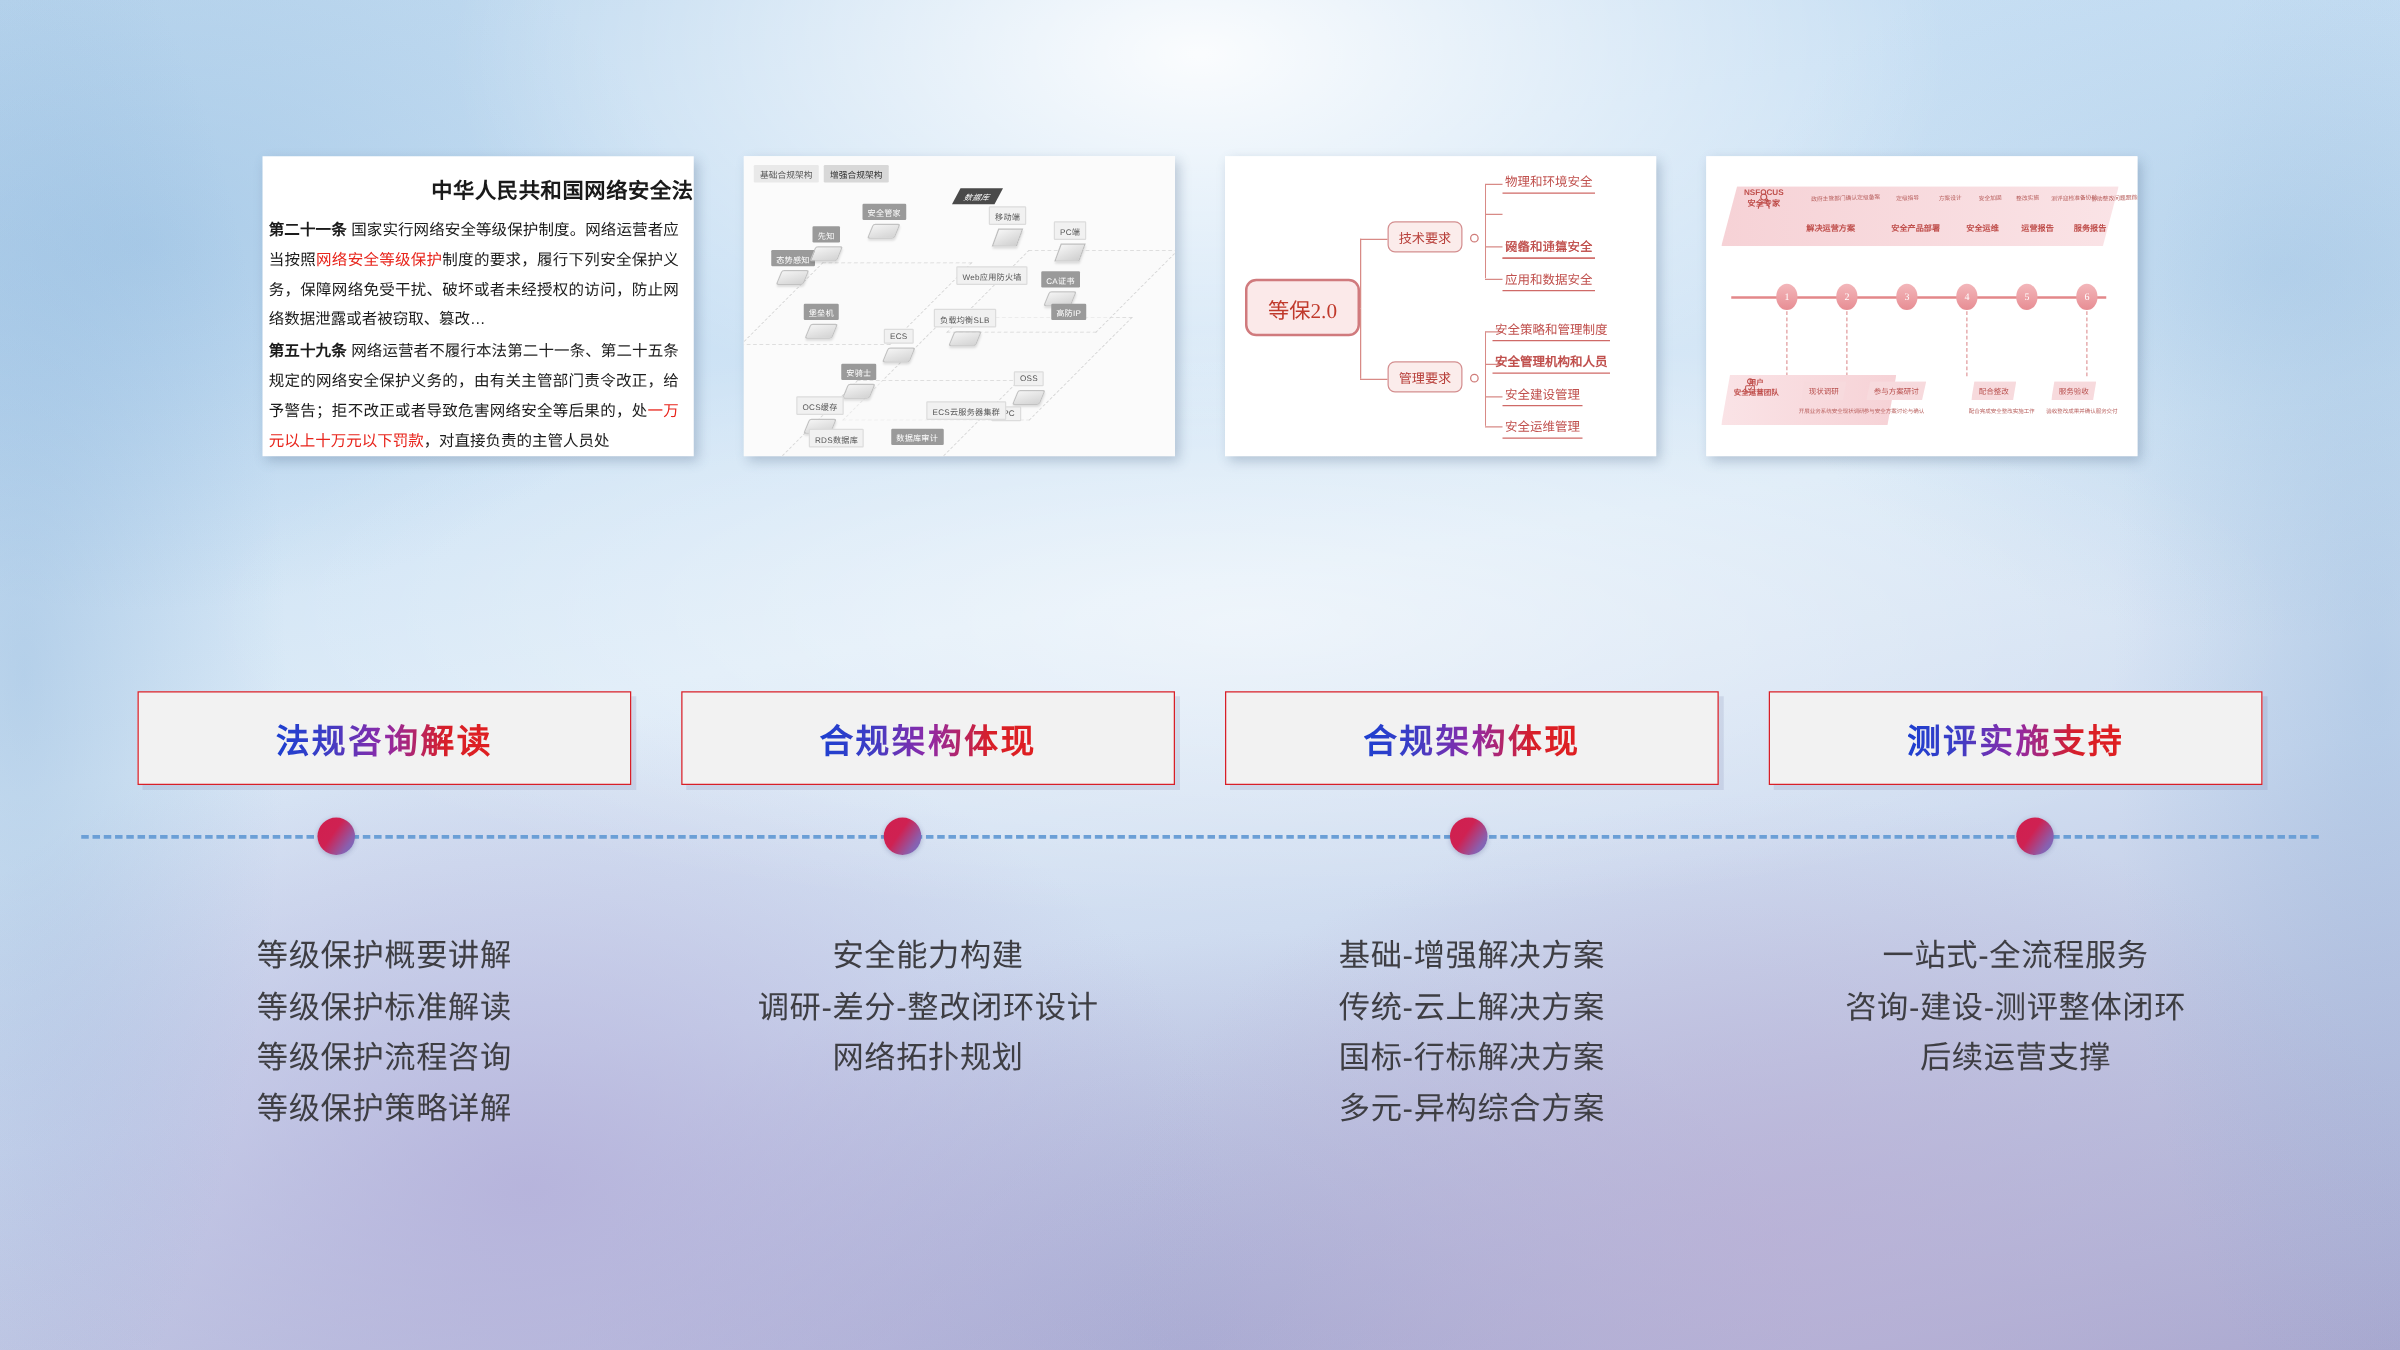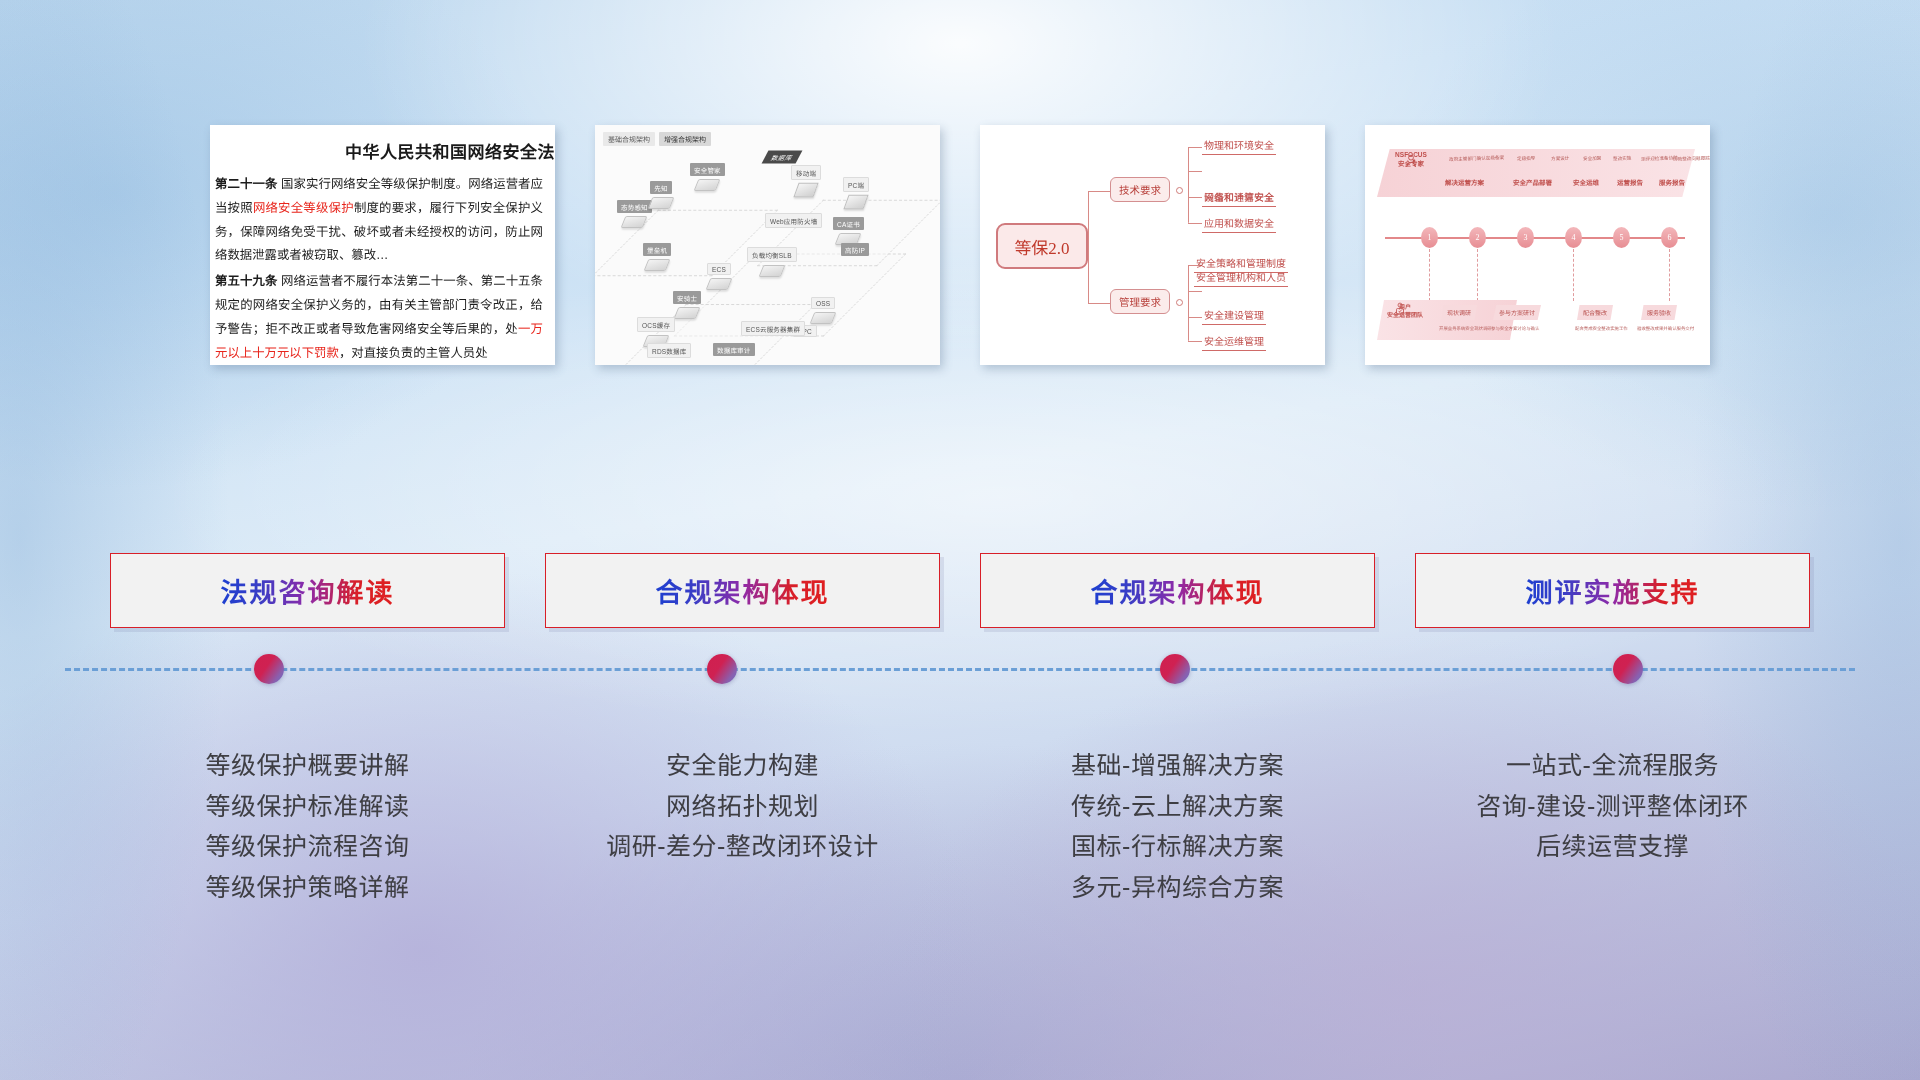--- a/index.html
+++ b/index.html
@@ -337,21 +337,21 @@
         <div class="mm-leaf" style="left:222px; top:64px;">设备和计算安全</div>
         <div class="mm-leaf" style="left:222px; top:90px;">应用和数据安全</div>
 
         <div class="mm-brace" style="left:208px; top:140px; height:76px; border-radius:10px 0 0 10px;"></div>
         <div class="mm-conn" style="left:208px; top:140px; width:14px;"></div>
         <div class="mm-conn" style="left:208px; top:166px; width:14px;"></div>
         <div class="mm-conn" style="left:208px; top:192px; width:14px;"></div>
         <div class="mm-conn" style="left:208px; top:216px; width:14px;"></div>
 
         <div class="mm-leaf" style="left:214px; top:130px;">安全策略和管理制度</div>
-        <div class="mm-leaf" style="left:214px; top:144px;">安全管理机构和人员</div>
+        <div class="mm-leaf" style="left:214px; top:156px;font-weight:bold;">安全管理机构和人员</div>
         <div class="mm-leaf" style="left:222px; top:182px;">安全建设管理</div>
         <div class="mm-leaf" style="left:222px; top:208px;">安全运维管理</div>
       </div>
     </div>
 
     <div class="card">
       <div class="proc">
         <div class="proc-band"></div>
 
         <svg class="proc-icon" style="position:absolute;left:38px;top:28px;" width="16" height="16" viewBox="0 0 24 24">
@@ -440,22 +440,22 @@
 
   <div class="lists-row">
     <div class="list-col">
       <div class="list-item">等级保护概要讲解</div>
       <div class="list-item">等级保护标准解读</div>
       <div class="list-item">等级保护流程咨询</div>
       <div class="list-item">等级保护策略详解</div>
     </div>
     <div class="list-col">
       <div class="list-item">安全能力构建</div>
+      <div class="list-item">调研-差分-整改闭环设计</div>
       <div class="list-item">网络拓扑规划</div>
-      <div class="list-item">调研-差分-整改闭环设计</div>
     </div>
     <div class="list-col">
       <div class="list-item">基础-增强解决方案</div>
       <div class="list-item">传统-云上解决方案</div>
       <div class="list-item">国标-行标解决方案</div>
       <div class="list-item">多元-异构综合方案</div>
     </div>
     <div class="list-col">
       <div class="list-item">一站式-全流程服务</div>
       <div class="list-item">咨询-建设-测评整体闭环</div>

